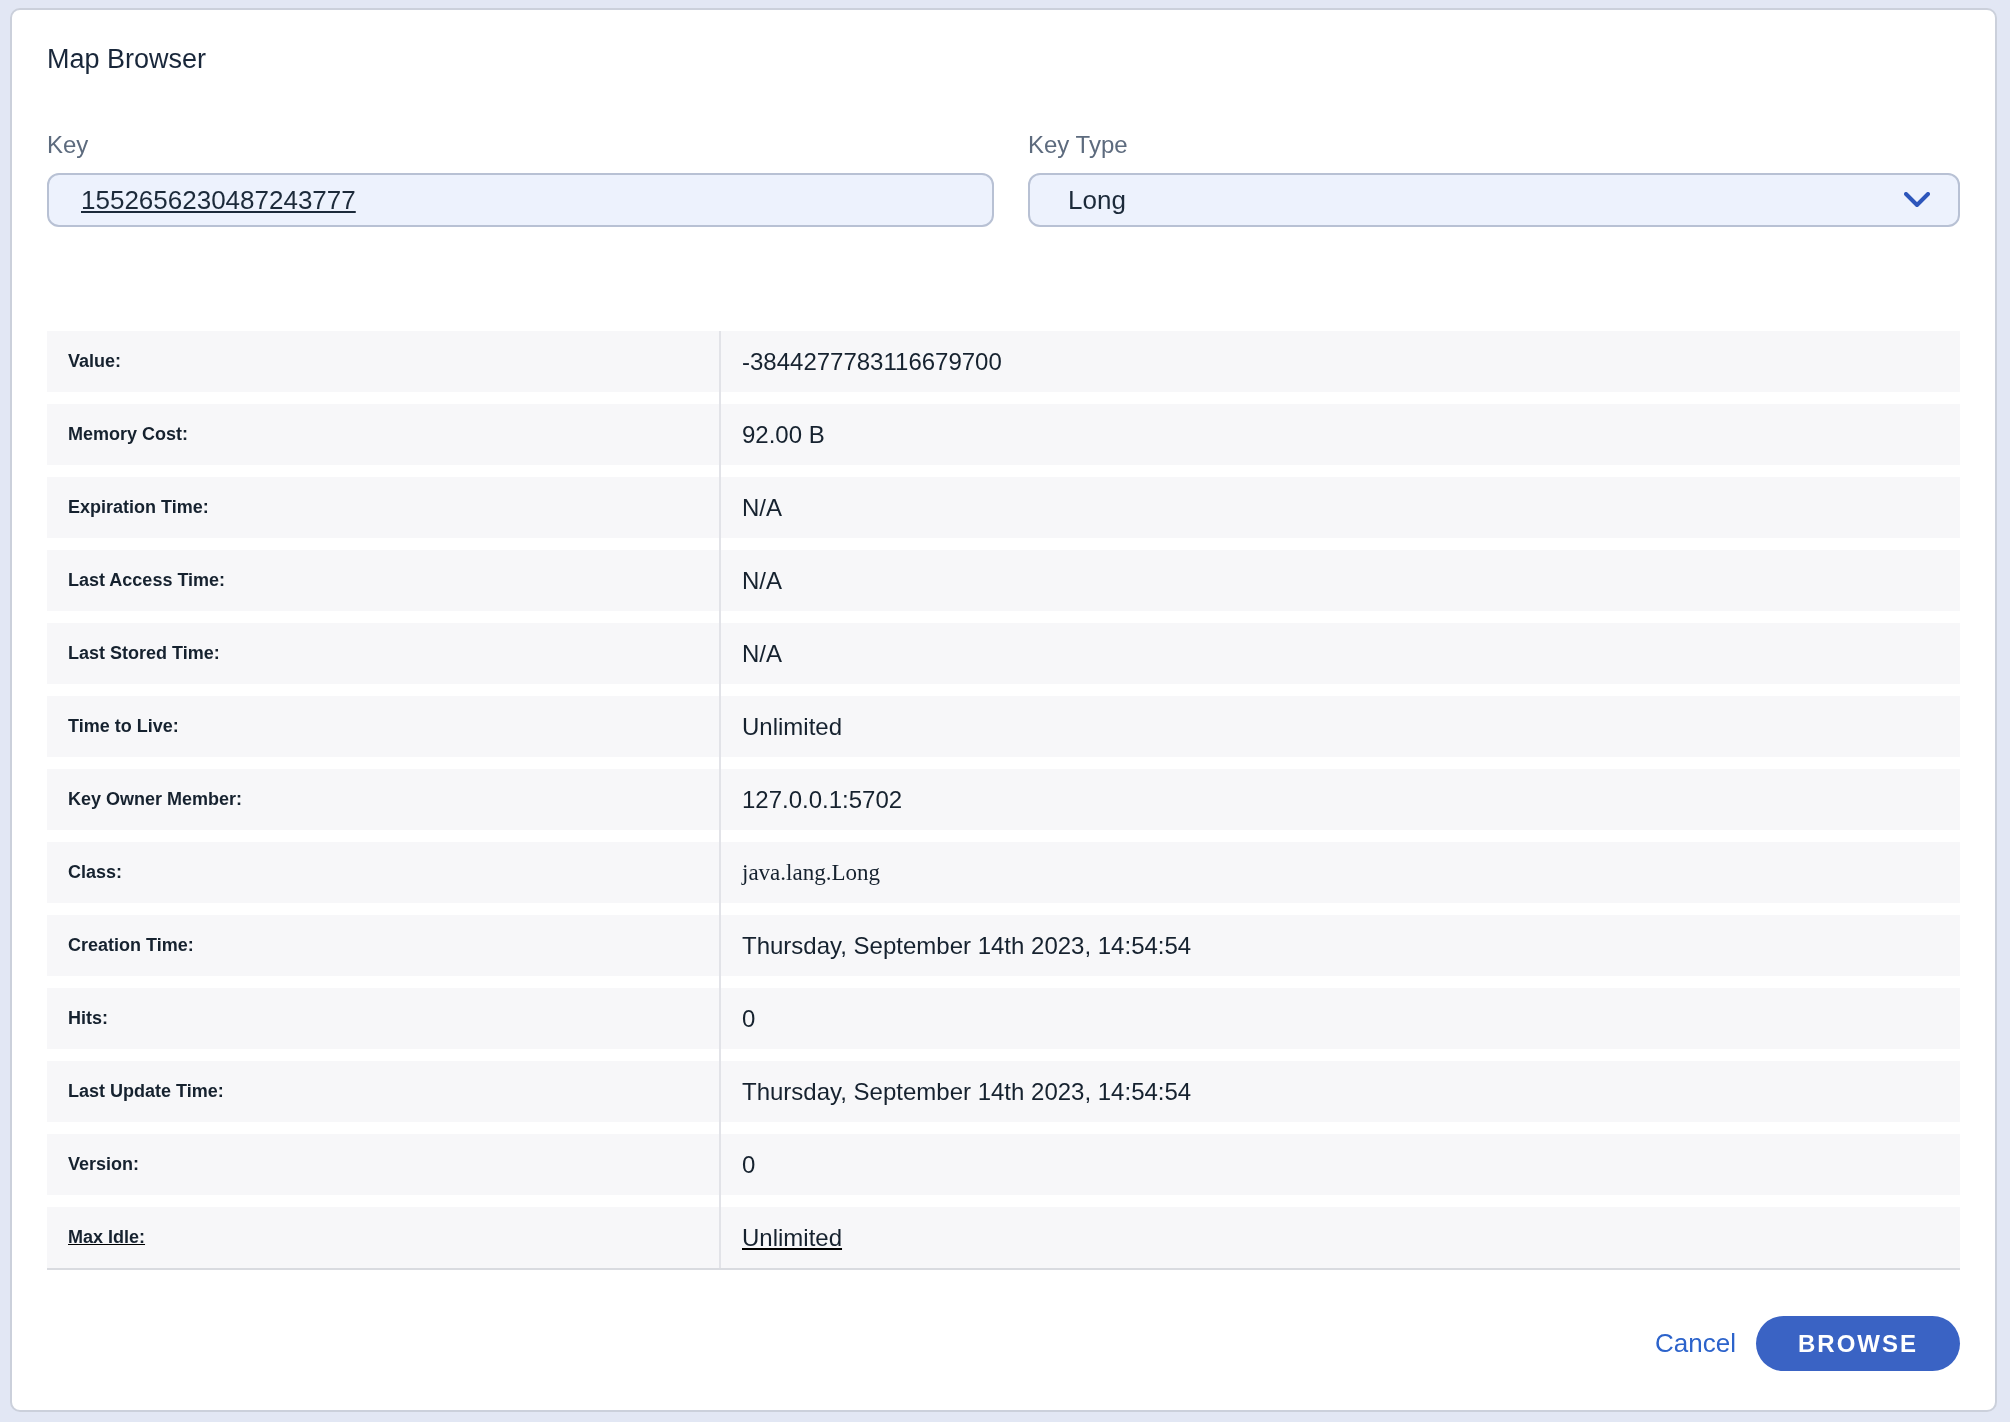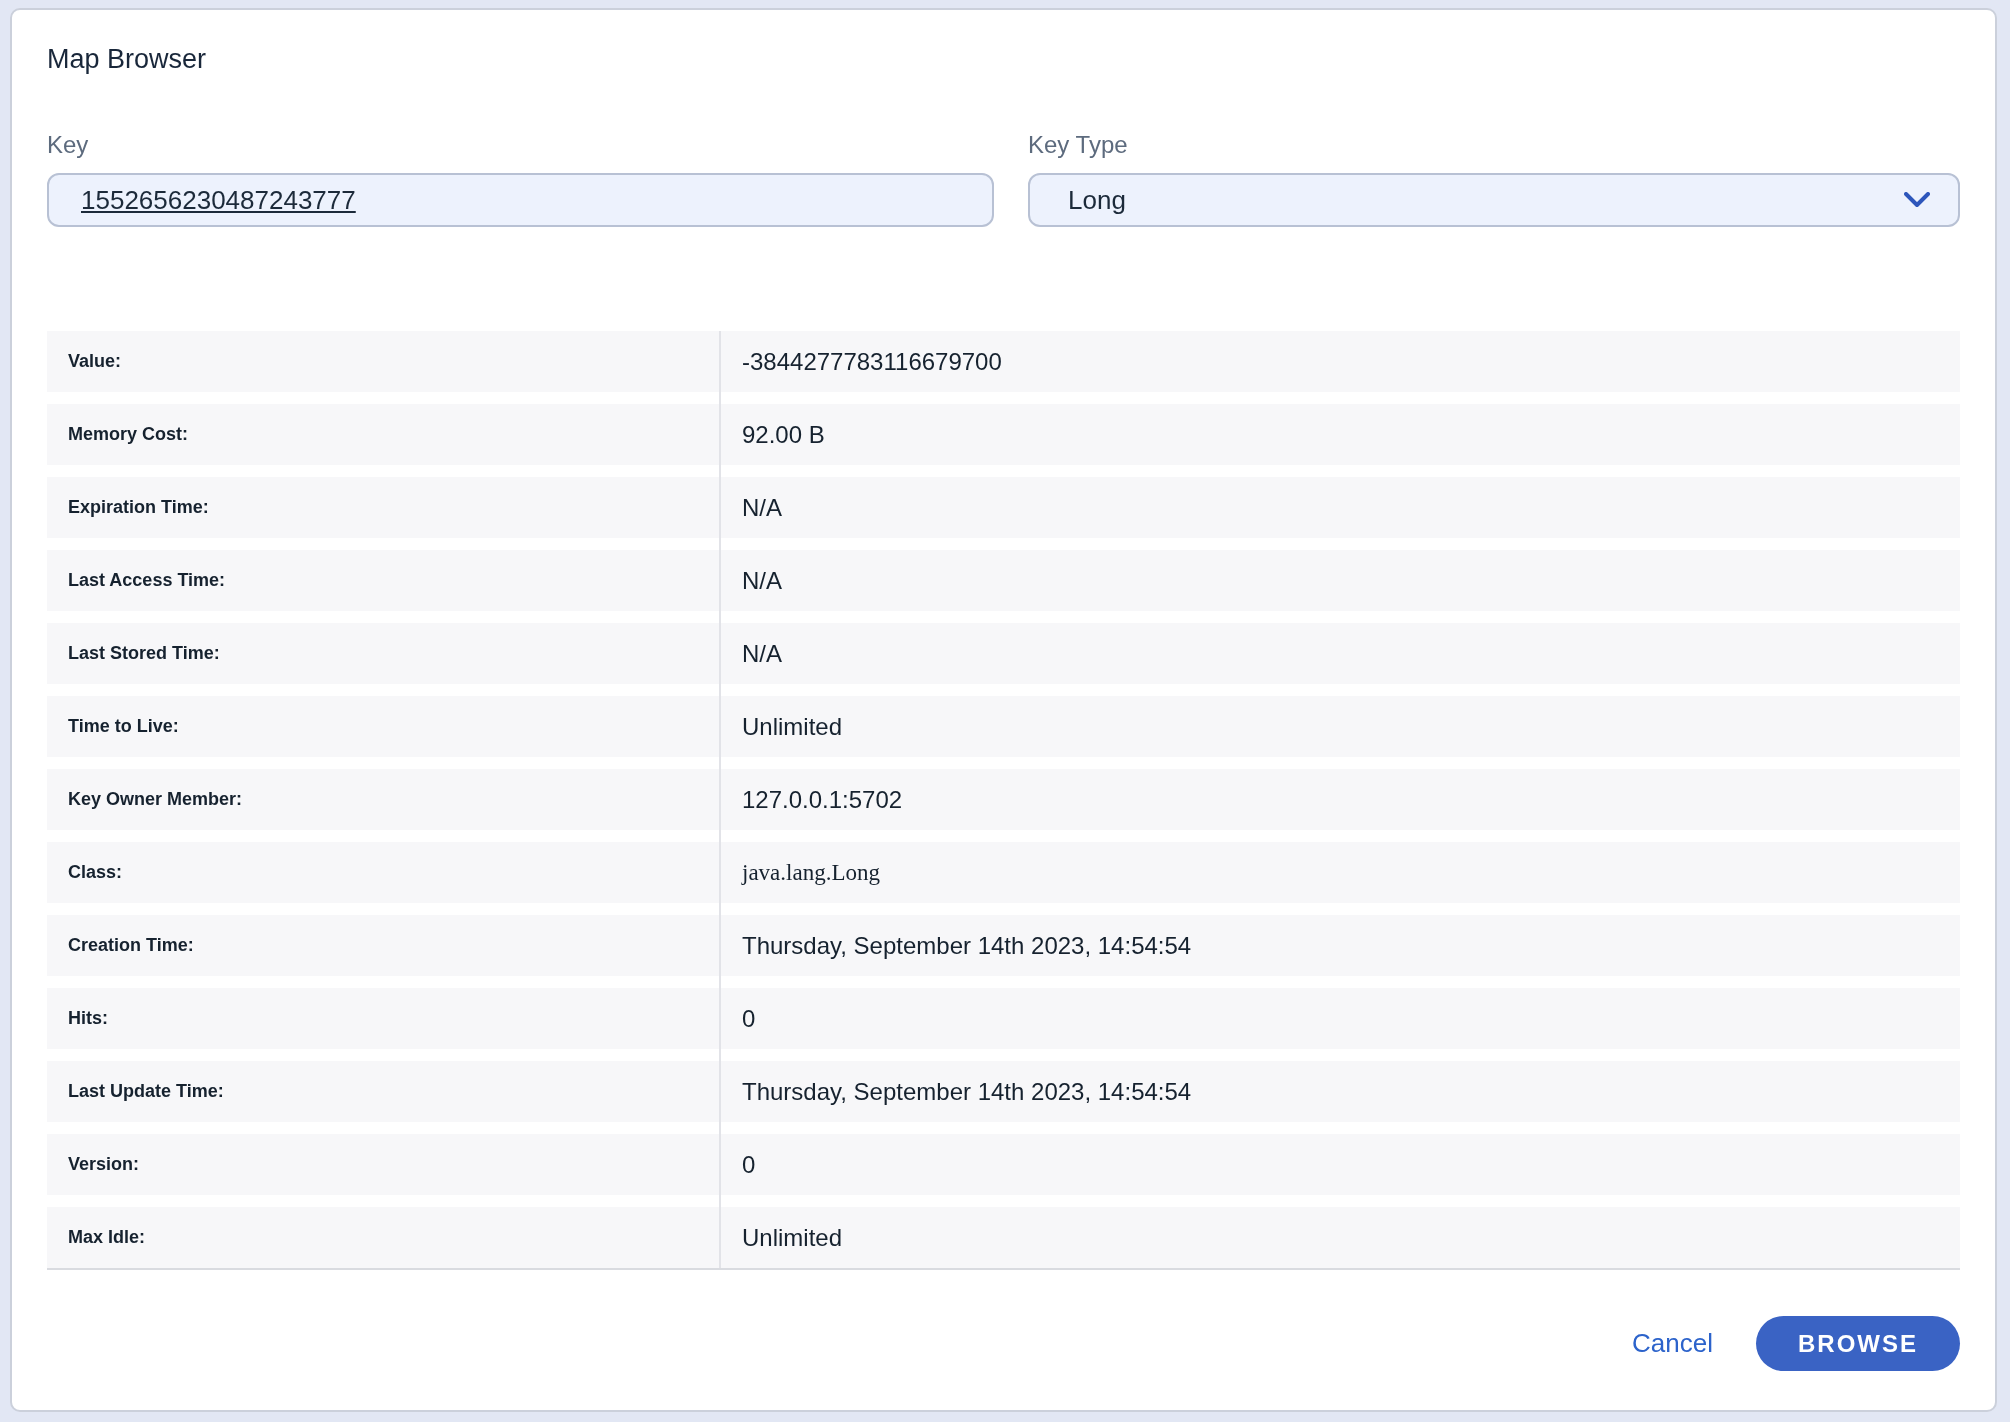--- a/index.html
+++ b/index.html
@@ -79,21 +79,21 @@
     background:#e2e3e8;
     z-index:2;
   }
   .detail-row{
     display:flex;
     height:61px;
     background:#f7f7f9;
     margin-bottom:12px;
     align-items:center;
   }
-  .detail-row:last-child{margin-bottom:0;}
+  .detail-row:last-child{margin-bottom:0;text-decoration:underline;}
   .detail-label{
     width:672px;
     flex:0 0 auto;
     box-sizing:border-box;
     padding-left:21px;
     font-size:18px;
     font-weight:700;
     color:#16222f;
   }
   .detail-value{
@@ -103,21 +103,21 @@
   }
   .detail-value.mono{
     font-family:Liberation Serif, serif;
     font-size:23px;
   }
   .footer{
     margin-top:46px;
     display:flex;
     justify-content:flex-end;
     align-items:center;
-    gap:37px;
+    gap:14px;
   }
   .cancel-link{
     font-size:26px;
     color:#2c63cb;
     cursor:pointer;
     background:none;border:none;
     font-family:"Liberation Sans", sans-serif;
   }
   .browse-btn{
     height:55px;

